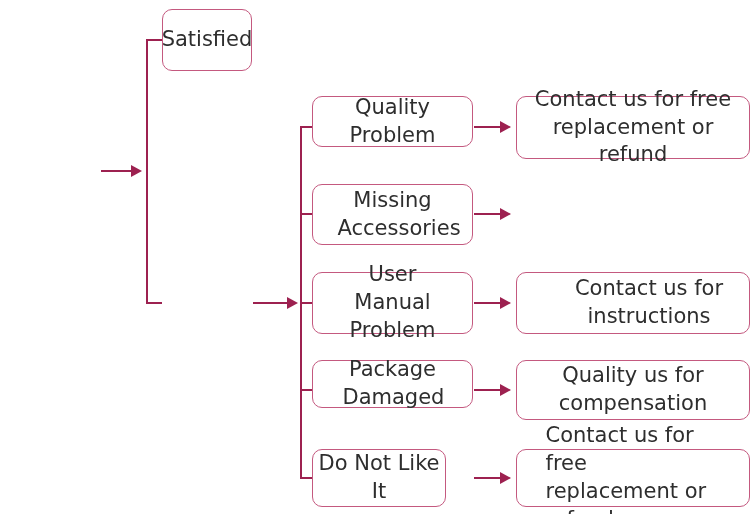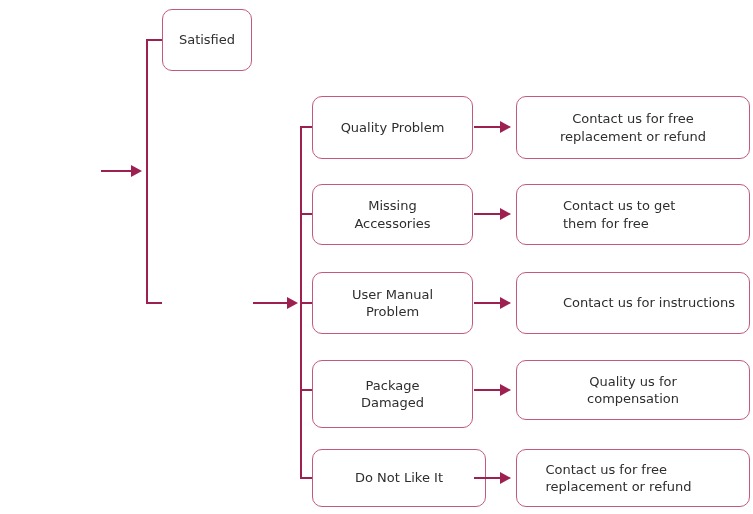--- a/index.html
+++ b/index.html
@@ -11,21 +11,21 @@
   html,body{margin:0;padding:0;background:var(--background);}
   .canvas{
     position:relative;width:753px;height:514px;background:var(--background);
     font-family:"DejaVu Sans","Liberation Sans",sans-serif;
     color:var(--text);overflow:hidden;
   }
   .node{
     position:absolute;box-sizing:border-box;
     border:1.5px solid var(--box-border);border-radius:10px;background:#fff;
     display:flex;align-items:center;justify-content:center;
-    font-size:13px;line-height:1.33;text-align:center;
+    font-size:21px;line-height:1.33;text-align:center;
   }
   .node .txt{display:block;}
   .txt.align-left{text-align:left;}
   .hline{position:absolute;height:2px;background:var(--connector);}
   .vline{position:absolute;width:2px;background:var(--connector);}
   .arrowhead{
     position:absolute;width:0;height:0;
     border-top:6px solid transparent;border-bottom:6px solid transparent;
     border-left:11px solid var(--connector);
   }
@@ -51,33 +51,33 @@
   <div class="hline" style="left:253px;top:302px;width:34px;"></div>
   <div class="arrowhead" style="left:287px;top:297px;"></div>
 
   <div class="vline" style="left:300px;top:126px;height:353px;"></div>
   <div class="hline" style="left:300px;top:126px;width:12px;"></div>
   <div class="hline" style="left:300px;top:213px;width:12px;"></div>
   <div class="hline" style="left:300px;top:302px;width:12px;"></div>
   <div class="hline" style="left:300px;top:389px;width:12px;"></div>
   <div class="hline" style="left:300px;top:477px;width:12px;"></div>
 
-  <div class="node" style="left:312px;top:96px;width:161px;height:63px;justify-content:center;">
+  <div class="node" style="left:312px;top:96px;width:161px;height:51px;justify-content:center;">
     <span class="txt">Quality Problem</span>
   </div>
   <div class="node" style="left:312px;top:184px;width:161px;height:61px;">
     <span class="txt" style="max-width:110px;">Missing Accessories</span>
   </div>
   <div class="node" style="left:312px;top:272px;width:161px;height:62px;">
     <span class="txt" style="max-width:120px;">User Manual Problem</span>
   </div>
-  <div class="node" style="left:312px;top:360px;width:161px;height:68px;">
+  <div class="node" style="left:312px;top:360px;width:161px;height:48px;">
     <span class="txt" style="max-width:100px;">Package Damaged</span>
   </div>
-  <div class="node" style="left:312px;top:449px;width:174px;height:58px;">
+  <div class="node" style="left:312px;top:449px;width:134px;height:58px;">
     <span class="txt">Do Not Like It</span>
   </div>
 
   <div class="hline" style="left:474px;top:126px;width:26px;"></div>
   <div class="arrowhead" style="left:500px;top:121px;"></div>
 
   <div class="hline" style="left:474px;top:213px;width:26px;"></div>
   <div class="arrowhead" style="left:500px;top:208px;"></div>
 
   <div class="hline" style="left:474px;top:302px;width:26px;"></div>
@@ -85,23 +85,20 @@
 
   <div class="hline" style="left:474px;top:389px;width:26px;"></div>
   <div class="arrowhead" style="left:500px;top:384px;"></div>
 
   <div class="hline" style="left:474px;top:477px;width:26px;"></div>
   <div class="arrowhead" style="left:500px;top:472px;"></div>
 
   <div class="node" style="left:516px;top:96px;width:234px;height:63px;">
     <span class="txt" style="max-width:200px;">Contact us for free replacement or refund</span>
   </div>
-  <div class="node" style="left:516px;top:184px;width:234px;height:61px;">
-    <span class="txt align-left" style="max-width:140px;width:140px;">Contact us to get them for free</span>
-  </div>
   <div class="node" style="left:516px;top:272px;width:234px;height:62px;padding-left:32px;">
     <span class="txt">Contact us for instructions</span>
   </div>
   <div class="node" style="left:516px;top:360px;width:234px;height:60px;">
     <span class="txt" style="max-width:155px;">Quality us for compensation</span>
   </div>
   <div class="node" style="left:516px;top:449px;width:234px;height:58px;">
     <span class="txt align-left" style="max-width:200px;width:175px;">Contact us for free replacement or refund</span>
   </div>
 

